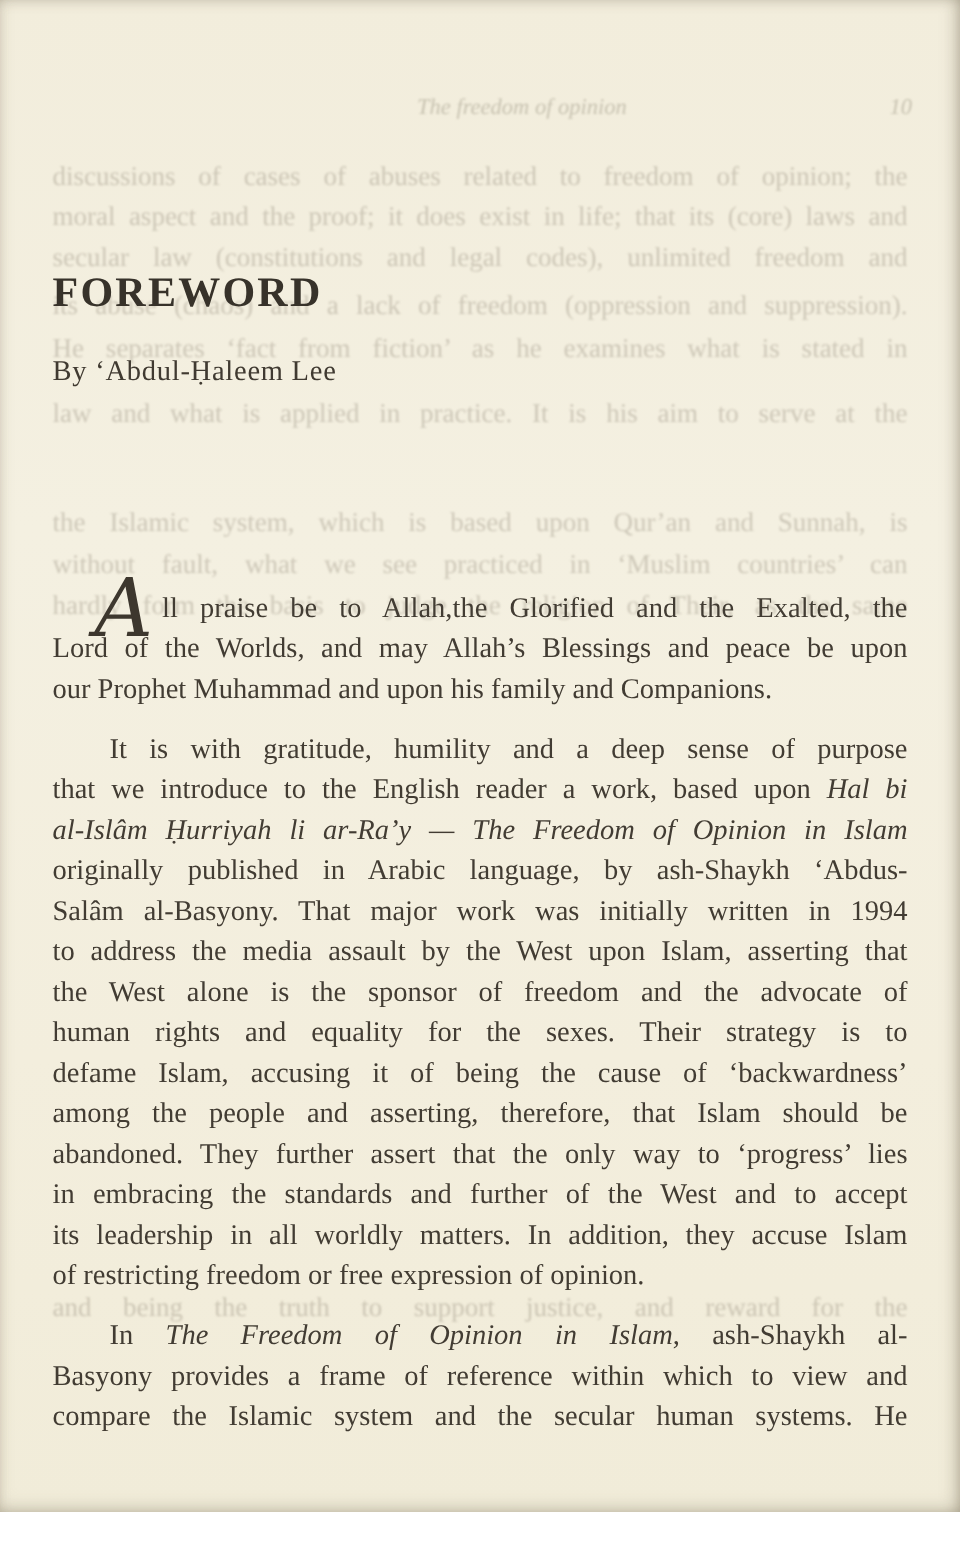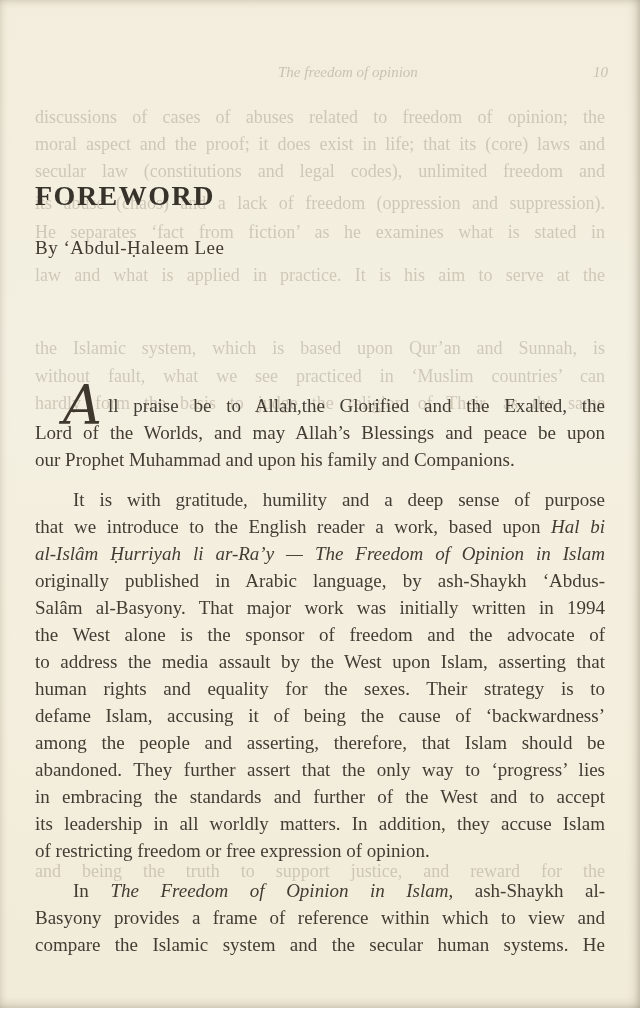--- a/index.html
+++ b/index.html
@@ -104,22 +104,22 @@
           <div class="line dropline"><span>ll praise be to Allah,the Glorified and the Exalted, the</span></div>
           <div class="line"><span>Lord of the Worlds, and may Allah’s Blessings and peace be upon</span></div>
           <div class="line last"><span>our Prophet Muhammad and upon his family and Companions.</span></div>
         </div>
         <div class="para">
           <div class="line indent"><span>It is with gratitude, humility and a deep sense of purpose</span></div>
           <div class="line"><span>that we introduce to the English reader a work, based upon </span><span class="it">Hal bi</span></div>
           <div class="line"><span class="it">al-Islâm Ḥurriyah li ar-Ra’y — The Freedom of Opinion in Islam</span></div>
           <div class="line"><span>originally published in Arabic language, by ash-Shaykh ‘Abdus-</span></div>
           <div class="line"><span>Salâm al-Basyony. That major work was initially written in 1994</span></div>
+          <div class="line"><span>to address the media assault by the West upon Islam, asserting that</span></div>
           <div class="line"><span>the West alone is the sponsor of freedom and the advocate of</span></div>
-          <div class="line"><span>to address the media assault by the West upon Islam, asserting that</span></div>
           <div class="line"><span>human rights and equality for the sexes. Their strategy is to</span></div>
           <div class="line"><span>defame Islam, accusing it of being the cause of ‘backwardness’</span></div>
           <div class="line"><span>among the people and asserting, therefore, that Islam should be</span></div>
           <div class="line"><span>abandoned. They further assert that the only way to ‘progress’ lies</span></div>
           <div class="line"><span>in embracing the standards and further of the West and to accept</span></div>
           <div class="line"><span>its leadership in all worldly matters. In addition, they accuse Islam</span></div>
           <div class="line last"><span>of restricting freedom or free expression of opinion.</span></div>
         </div>
         <div class="para">
           <div class="line indent"><span>In </span><span class="it">The Freedom of Opinion in Islam</span><span>, ash-Shaykh al-</span></div>

